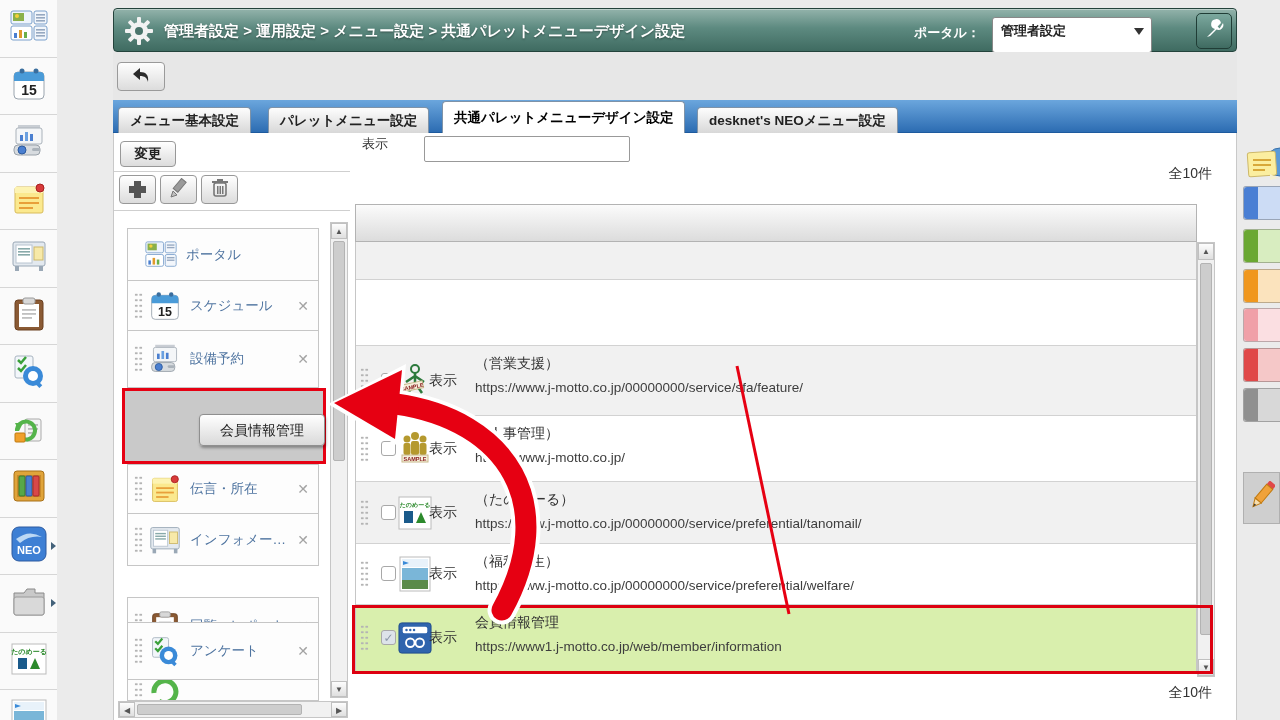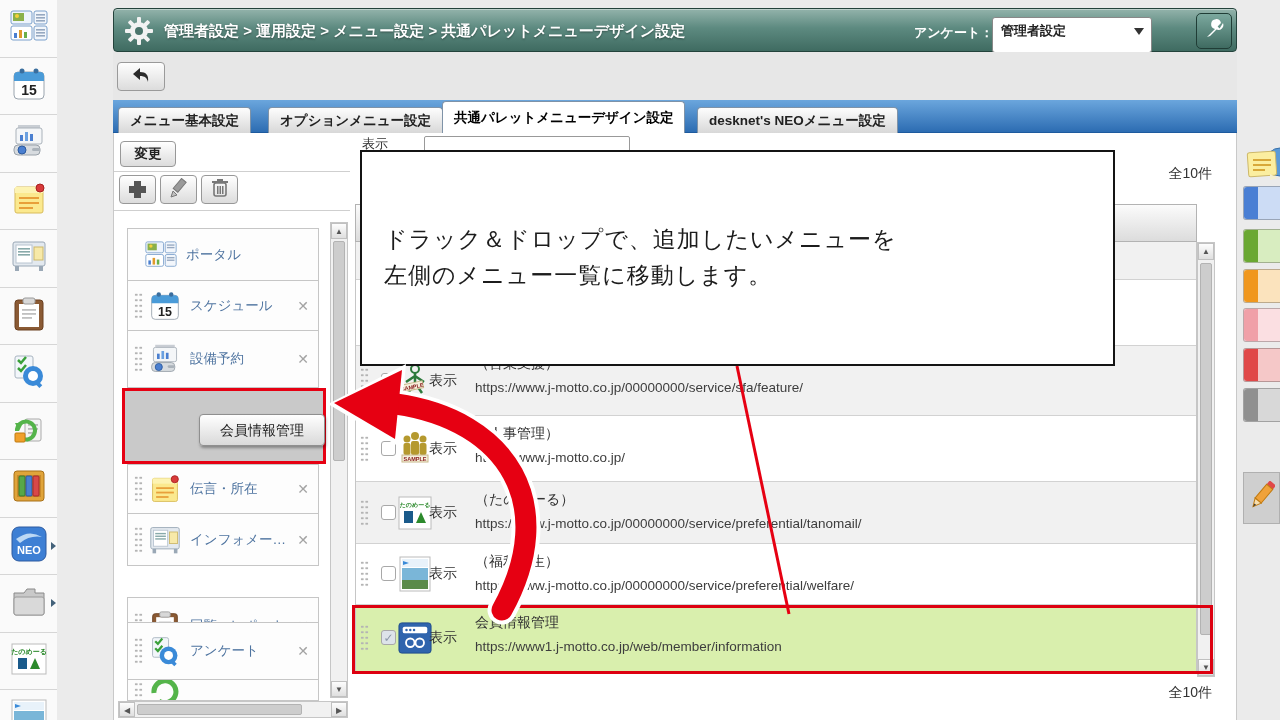--- a/index.html
+++ b/index.html
@@ -252,21 +252,21 @@
           <rect x="13" y="1" width="4" height="28" rx="1"></rect>
           <rect x="13" y="1" width="4" height="28" rx="1" transform="rotate(45 15 15)"></rect>
           <rect x="13" y="1" width="4" height="28" rx="1" transform="rotate(90 15 15)"></rect>
           <rect x="13" y="1" width="4" height="28" rx="1" transform="rotate(135 15 15)"></rect>
           <circle cx="15" cy="15" r="9"></circle>
         </g>
         <circle cx="15" cy="15" r="4" fill="#4a746b"></circle>
       </svg>
     </span>
     <span class="crumb">管理者設定 &gt; 運用設定 &gt; メニュー設定 &gt; 共通パレットメニューデザイン設定</span>
-    <span class="funclabel">アンケート：</span>
+    <span class="funclabel">ポータル：</span>
     <div class="funcsel">
       <span>管理者設定</span>
       <span class="vee"></span>
     </div>
     <div class="wrenchbtn">
       <span>
         <svg width="22" height="22" viewBox="0 0 22 22">
           <path d="M4 19 L12 11 a5 5 0 1 1 6 -6 l-3.4 3.4 l2 2 L20 5 a5 5 0 0 1 -6.5 6.5 L7 18 z" fill="#ffffff"></path>
         </svg>
       </span>
@@ -277,21 +277,21 @@
   <div class="backbtn">
     <span>
       <svg width="20" height="16" viewBox="0 0 20 16">
         <path d="M9 1 L2 7 L9 13 L9 9 C14 9 16 11 17 15 C18 8 15 5 9 5 z" fill="#2a2a2a"></path>
       </svg>
     </span>
   </div>
 
   <div class="tabbar">
     <div class="tab" style="left:5px;"><span>メニュー基本設定</span></div>
-    <div class="tab" style="left:155px;"><span>オプションメニュー設定</span></div>
+    <div class="tab" style="left:155px;"><span>パレットメニュー設定</span></div>
     <div class="tab" style="left:584px;"><span>desknet's NEOメニュー設定</span></div>
     <div class="tab active" style="left:329px;"><span>共通パレットメニューデザイン設定</span></div>
   </div>
 
   <div class="content"></div>
 
   <div class="abs btn-silver" style="left:120px;top:141px;width:56px;height:26px;font-size:13.5px;font-weight:bold;color:#222;text-align:center;line-height:24px;"><span>変更</span></div>
   <div class="divline" style="left:114px;top:170.5px;width:236px;height:1px;"></div>
 
   <div class="abs btn-silver" style="left:119px;top:175px;width:37px;height:29px;">
@@ -605,24 +605,20 @@
         <g transform="rotate(40 13 15)">
           <rect x="9" y="-2" width="8" height="5" fill="#e04848"></rect>
           <rect x="9" y="3" width="8" height="18" fill="#f0a23a" stroke="#c07a10"></rect>
           <path d="M9 21 L13 29 L17 21 z" fill="#f5deb0" stroke="#c07a10"></path>
           <path d="M12 25.5 L13 29 L14 25.5 z" fill="#333"></path>
         </g>
       </svg>
     </span>
   </div>
 
-  <div class="tipbox">
-    <div class="tipline" style="top:72px;">ドラック＆ドロップで、追加したいメニューを</div>
-    <div class="tipline" style="top:108px;">左側のメニュー一覧に移動します。</div>
-  </div>
 
   <svg class="arrowlayer">
     <line x1="737" y1="366" x2="789" y2="614" stroke="#e60012" stroke-width="3"></line>
     <path d="M 396 404 C 508 420, 560 505, 502 610" stroke="#ffffff" stroke-width="29" fill="none" stroke-linecap="round"></path>
     <polygon points="328,404 406,364 398,446" fill="#ffffff"></polygon>
     <path d="M 396 404 C 508 420, 560 505, 502 610" stroke="#e60012" stroke-width="21" fill="none" stroke-linecap="round"></path>
     <polygon points="334,403 402,370 395,439" fill="#e60012"></polygon>
   </svg>
 
 </div>

